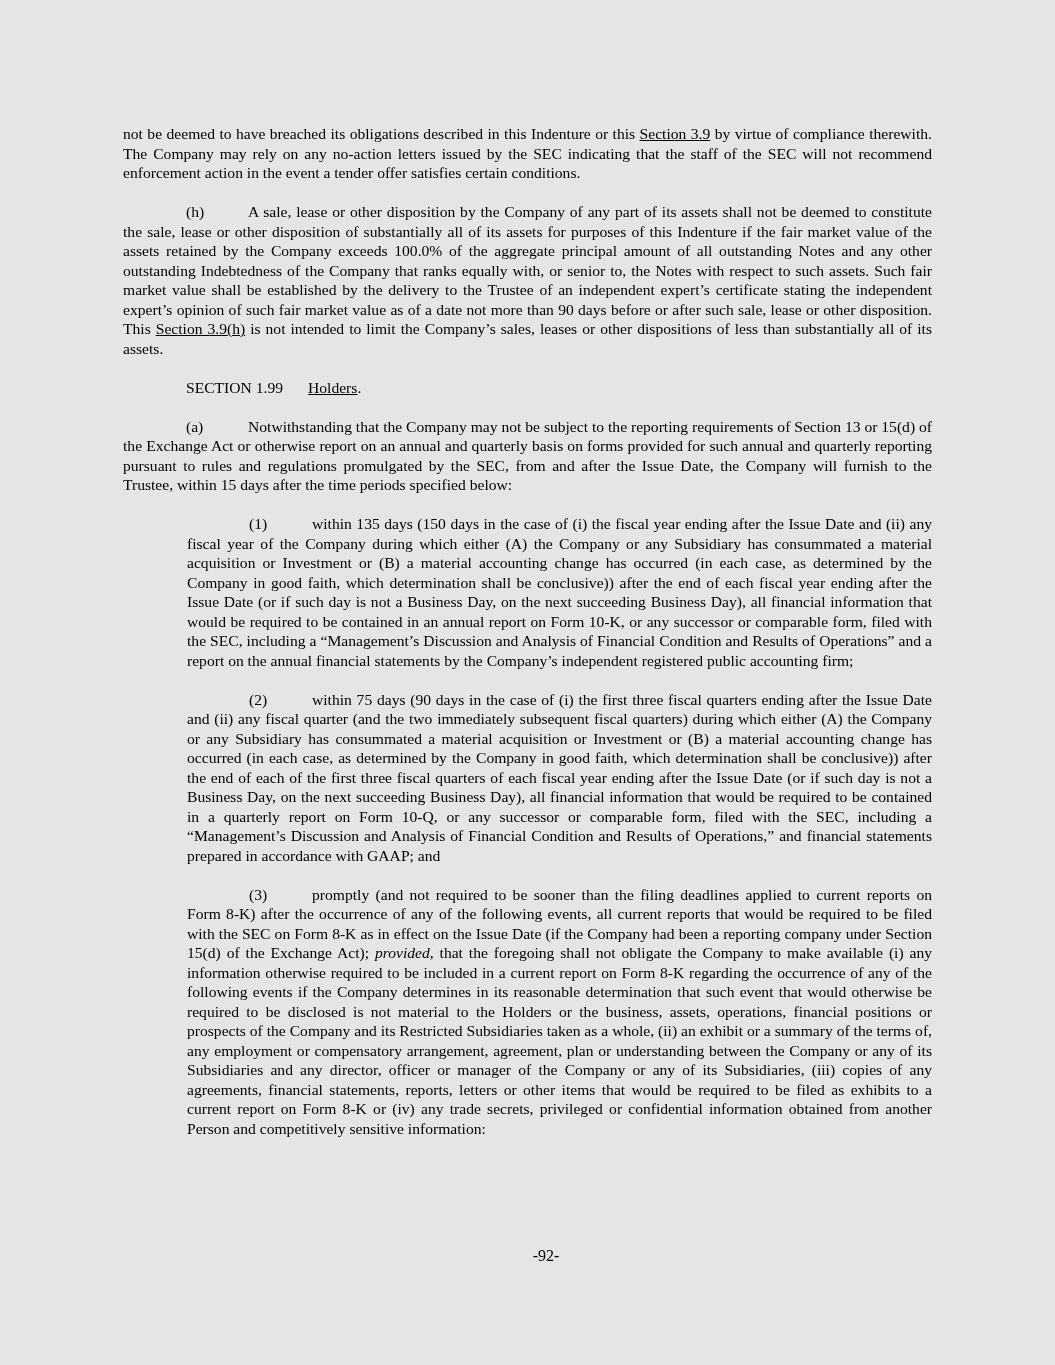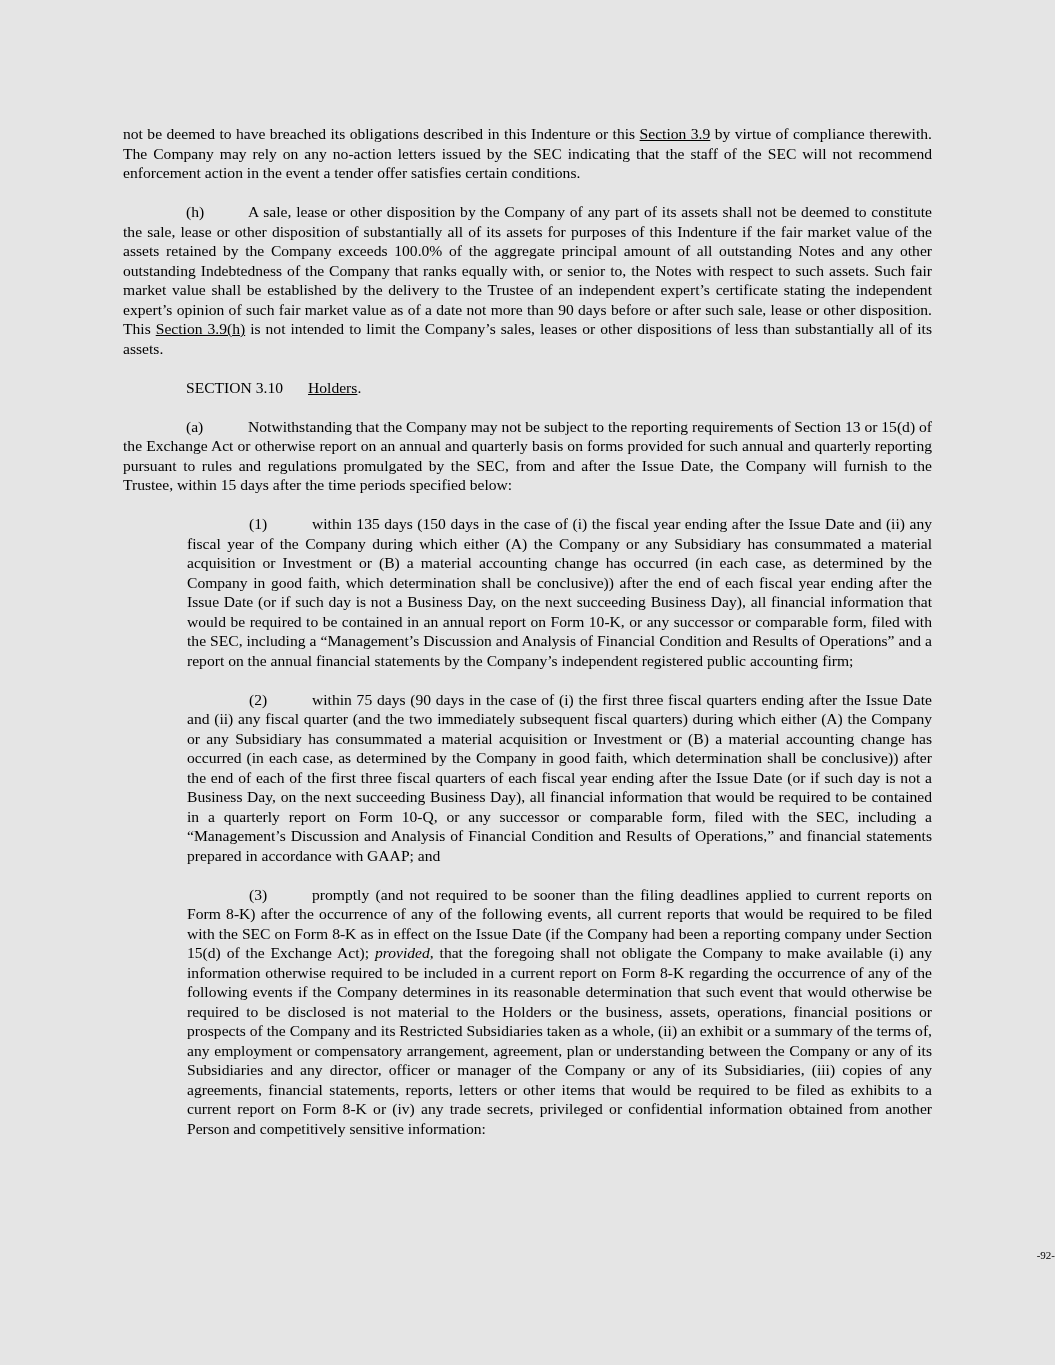--- a/index.html
+++ b/index.html
@@ -22,34 +22,34 @@
   .p-indent { text-indent: 63px; }
   .item { margin-left: 64px; text-indent: 62px; }
   .label { display: inline-block; text-indent: 0; }
   .lbl1 { width: 62px; }
   .lbl2 { width: 63px; }
   .lblh { width: 122px; }
   .u { text-decoration: underline; }
   .i { font-style: italic; margin-top: 26px; }
   .footer {
     position: absolute; top: 1246px; left: 0; width: 100%;
-    text-align: right; font-size: 11px; line-height: 19.5px; padding-left: 37px;
+    text-align: center; font-size: 16px; line-height: 19.5px; padding-left: 37px;
   }
 </style>
 </head>
 <body>
 
 <div class="page">
   <div class="content">
 
     <p class="para"><span>not be deemed to have breached its obligations described in this Indenture or this </span><span class="u">Section 3.9</span><span> by virtue of compliance therewith. The Company may rely on any no-action letters issued by the SEC indicating that the staff of the SEC will not recommend enforcement action in the event a tender offer satisfies certain conditions.</span></p>
 
     <p class="para p-indent"><span class="label lbl1">(h)</span><span>A sale, lease or other disposition by the Company of any part of its assets shall not be deemed to constitute the sale, lease or other disposition of substantially all of its assets for purposes of this Indenture if the fair market value of the assets retained by the Company exceeds 100.0% of the aggregate principal amount of all outstanding Notes and any other outstanding Indebtedness of the Company that ranks equally with, or senior to, the Notes with respect to such assets. Such fair market value shall be established by the delivery to the Trustee of an independent expert’s certificate stating the independent expert’s opinion of such fair market value as of a date not more than 90 days before or after such sale, lease or other disposition. This </span><span class="u">Section 3.9(h)</span><span> is not intended to limit the Company’s sales, leases or other dispositions of less than substantially all of its assets.</span></p>
 
-    <p class="para p-indent"><span class="label lblh">SECTION 3.10</span><span class="u">Holders</span><span>.</span></p>
+    <p class="para p-indent"><span class="label lblh">SECTION 1.99</span><span class="u">Holders</span><span>.</span></p>
 
     <p class="para p-indent"><span class="label lbl1">(a)</span><span>Notwithstanding that the Company may not be subject to the reporting requirements of Section 13 or 15(d) of the Exchange Act or otherwise report on an annual and quarterly basis on forms provided for such annual and quarterly reporting pursuant to rules and regulations promulgated by the SEC, from and after the Issue Date, the Company will furnish to the Trustee, within 15 days after the time periods specified below:</span></p>
 
     <p class="para item"><span class="label lbl2">(1)</span><span>within 135 days (150 days in the case of (i) the fiscal year ending after the Issue Date and (ii) any fiscal year of the Company during which either (A) the Company or any Subsidiary has consummated a material acquisition or Investment or (B) a material accounting change has occurred (in each case, as determined by the Company in good faith, which determination shall be conclusive)) after the end of each fiscal year ending after the Issue Date (or if such day is not a Business Day, on the next succeeding Business Day), all financial information that would be required to be contained in an annual report on Form 10-K, or any successor or comparable form, filed with the SEC, including a “Management’s Discussion and Analysis of Financial Condition and Results of Operations” and a report on the annual financial statements by the Company’s independent registered public accounting firm;</span></p>
 
     <p class="para item"><span class="label lbl2">(2)</span><span>within 75 days (90 days in the case of (i) the first three fiscal quarters ending after the Issue Date and (ii) any fiscal quarter (and the two immediately subsequent fiscal quarters) during which either (A) the Company or any Subsidiary has consummated a material acquisition or Investment or (B) a material accounting change has occurred (in each case, as determined by the Company in good faith, which determination shall be conclusive)) after the end of each of the first three fiscal quarters of each fiscal year ending after the Issue Date (or if such day is not a Business Day, on the next succeeding Business Day), all financial information that would be required to be contained in a quarterly report on Form 10-Q, or any successor or comparable form, filed with the SEC, including a “Management’s Discussion and Analysis of Financial Condition and Results of Operations,” and financial statements prepared in accordance with GAAP; and</span></p>
 
     <p class="para item"><span class="label lbl2">(3)</span><span>promptly (and not required to be sooner than the filing deadlines applied to current reports on Form 8-K) after the occurrence of any of the following events, all current reports that would be required to be filed with the SEC on Form 8-K as in effect on the Issue Date (if the Company had been a reporting company under Section 15(d) of the Exchange Act); </span><span class="i">provided</span><span>, that the foregoing shall not obligate the Company to make available (i) any information otherwise required to be included in a current report on Form 8-K regarding the occurrence of any of the following events if the Company determines in its reasonable determination that such event that would otherwise be required to be disclosed is not material to the Holders or the business, assets, operations, financial positions or prospects of the Company and its Restricted Subsidiaries taken as a whole, (ii) an exhibit or a summary of the terms of, any employment or compensatory arrangement, agreement, plan or understanding between the Company or any of its Subsidiaries and any director, officer or manager of the Company or any of its Subsidiaries, (iii) copies of any agreements, financial statements, reports, letters or other items that would be required to be filed as exhibits to a current report on Form 8-K or (iv) any trade secrets, privileged or confidential information obtained from another Person and competitively sensitive information:</span></p>
 
   </div>

